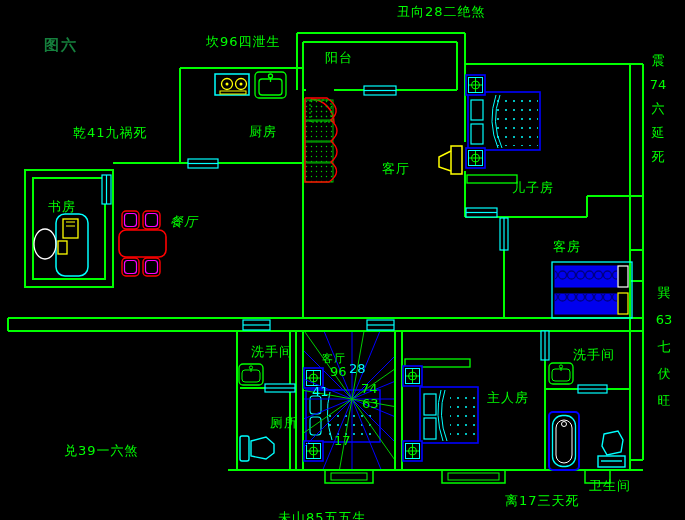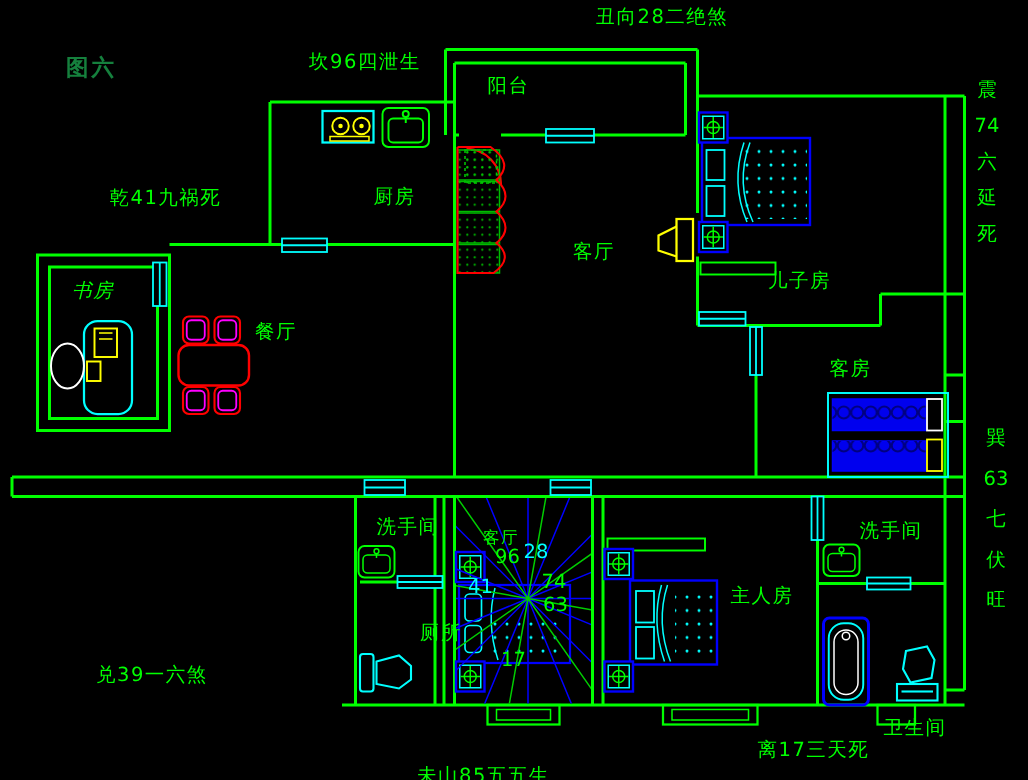--- a/index.html
+++ b/index.html
@@ -268,28 +268,28 @@
   <div class="vlbl" style="left:652px;top:286px;gap:13px;">
     <div>巽</div>
     <div>63</div>
     <div>七</div>
     <div>伏</div>
     <div>旺</div>
   </div>
 
   <div class="lbl" style="left:325px;top:51px;">阳台</div>
   <div class="lbl" style="left:249px;top:125px;">厨房</div>
-  <div class="lbl" style="left:48px;top:188px;font-style:italic;">书房</div>
-  <div class="lbl" style="left:170px;top:215px;">餐厅</div>
+  <div class="lbl" style="left:48px;top:200px;">书房</div>
+  <div class="lbl" style="left:170px;top:215px;font-style:italic;">餐厅</div>
   <div class="lbl" style="left:382px;top:162px;">客厅</div>
   <div class="lbl" style="left:512px;top:181px;">儿子房</div>
   <div class="lbl" style="left:553px;top:240px;">客房</div>
   <div class="lbl" style="left:251px;top:345px;">洗手间</div>
   <div class="lbl" style="left:322px;top:352px;font-size:11px;">客厅</div>
-  <div class="lbl" style="left:280px;top:416px;">厕所</div>
+  <div class="lbl" style="left:270px;top:416px;">厕所</div>
   <div class="lbl" style="left:487px;top:391px;">主人房</div>
   <div class="lbl" style="left:573px;top:348px;">洗手间</div>
   <div class="lbl" style="left:589px;top:440px;margin-top:39px;">卫生间</div>
 
   <div class="num" style="left:330px;top:366px;">96</div>
   <div class="num cy" style="left:349px;top:363px;">28</div>
   <div class="num cy" style="left:312px;top:386px;">41</div>
   <div class="num" style="left:361px;top:383px;">74</div>
   <div class="num" style="left:362px;top:398px;">63</div>
   <div class="num" style="left:334px;top:435px;">17</div>

